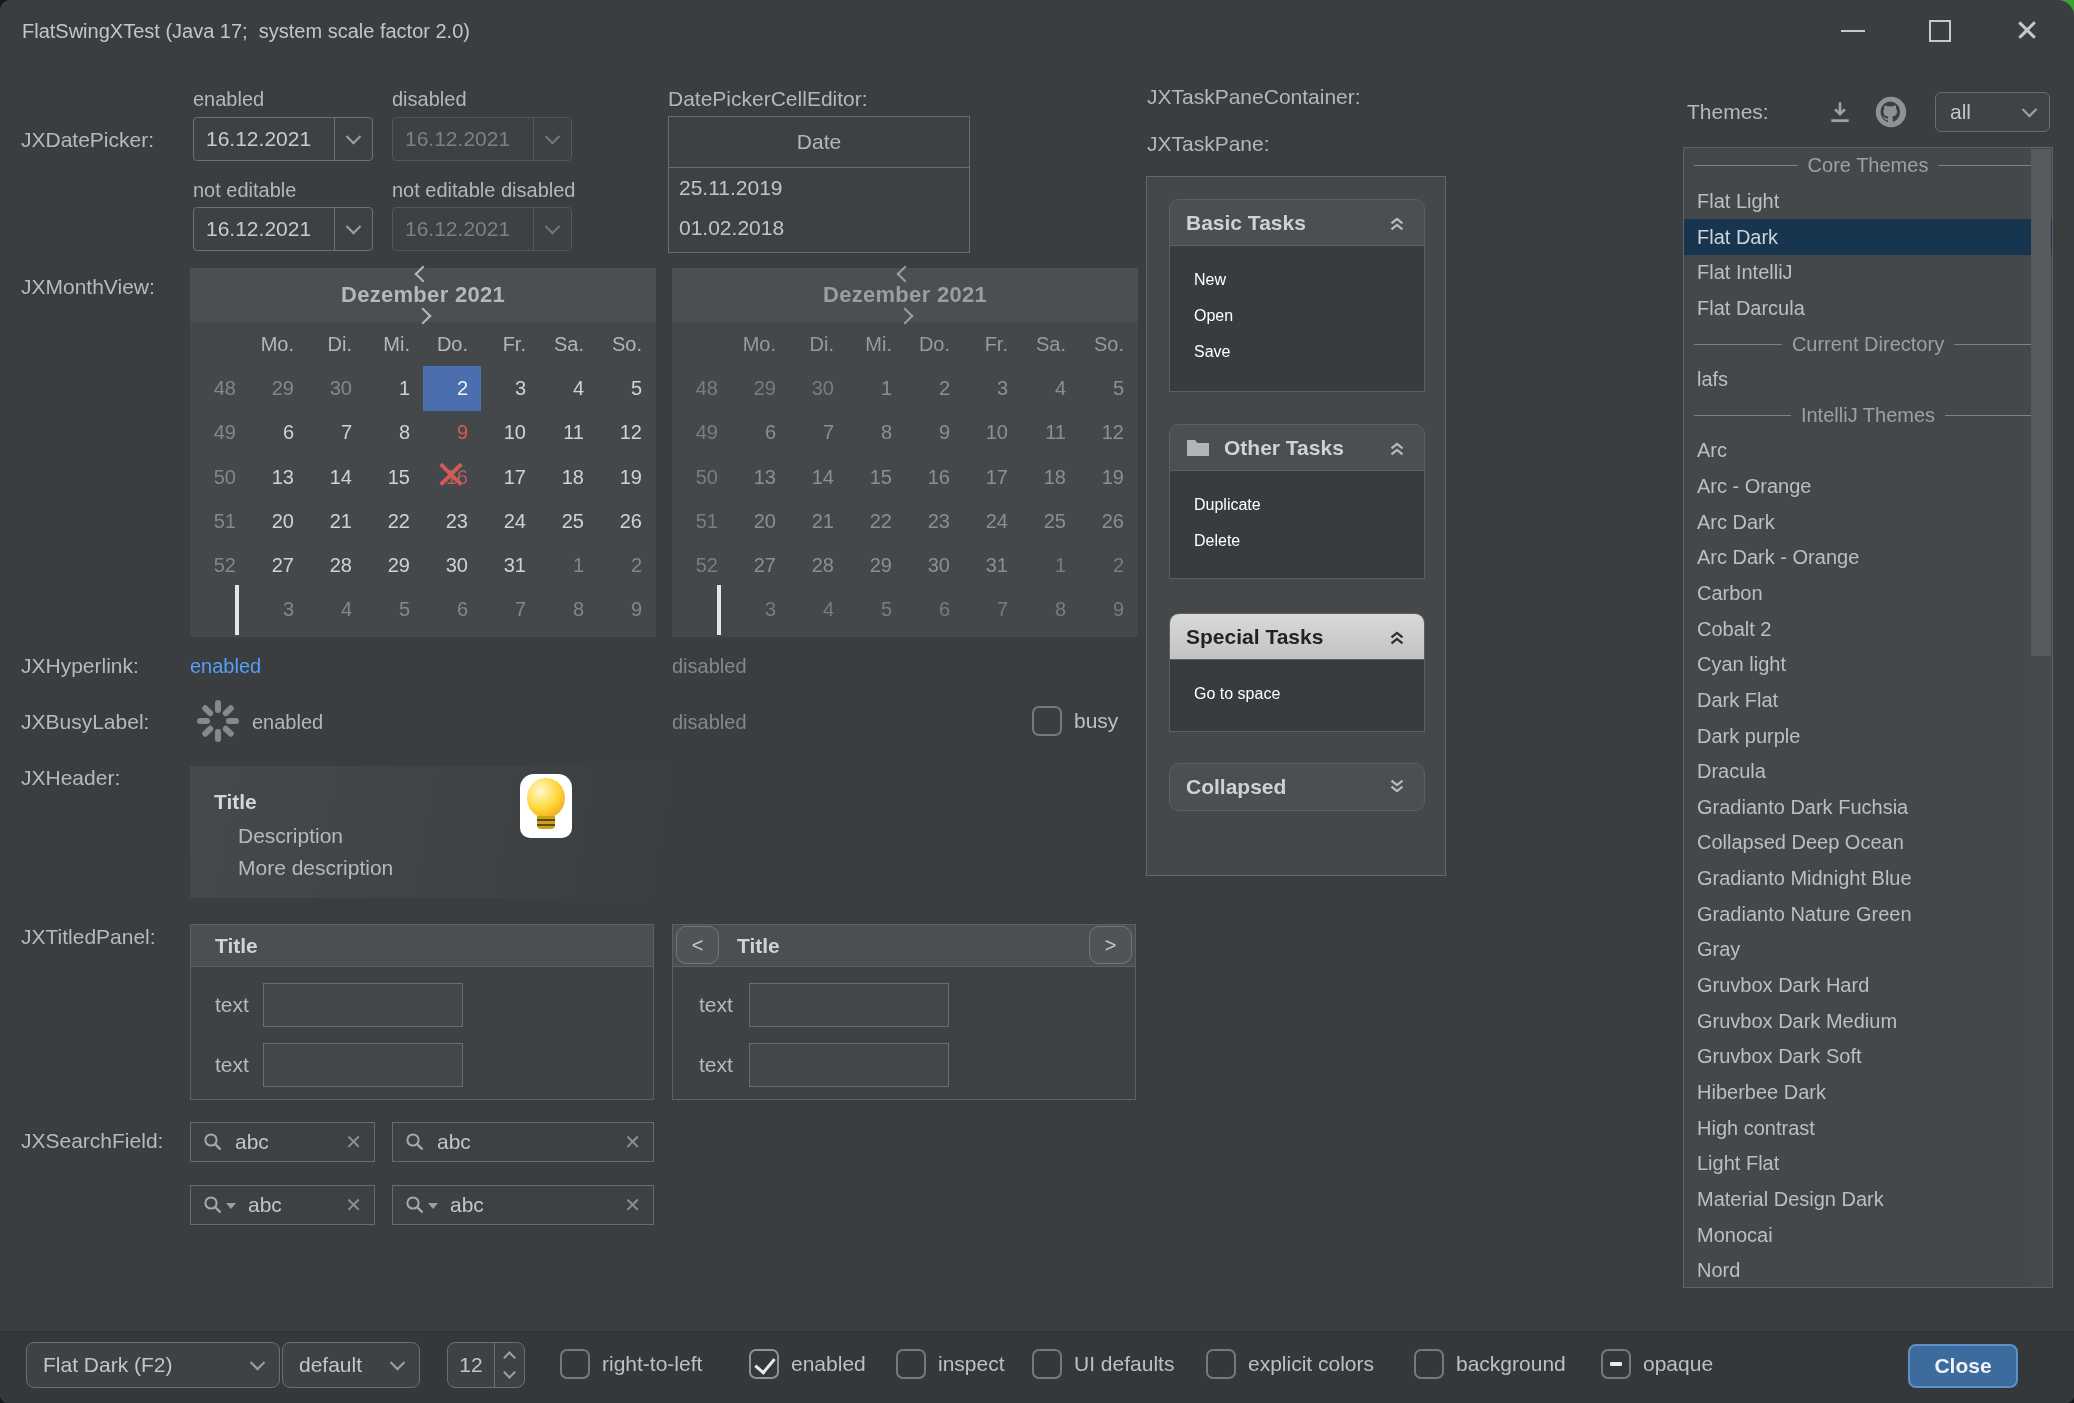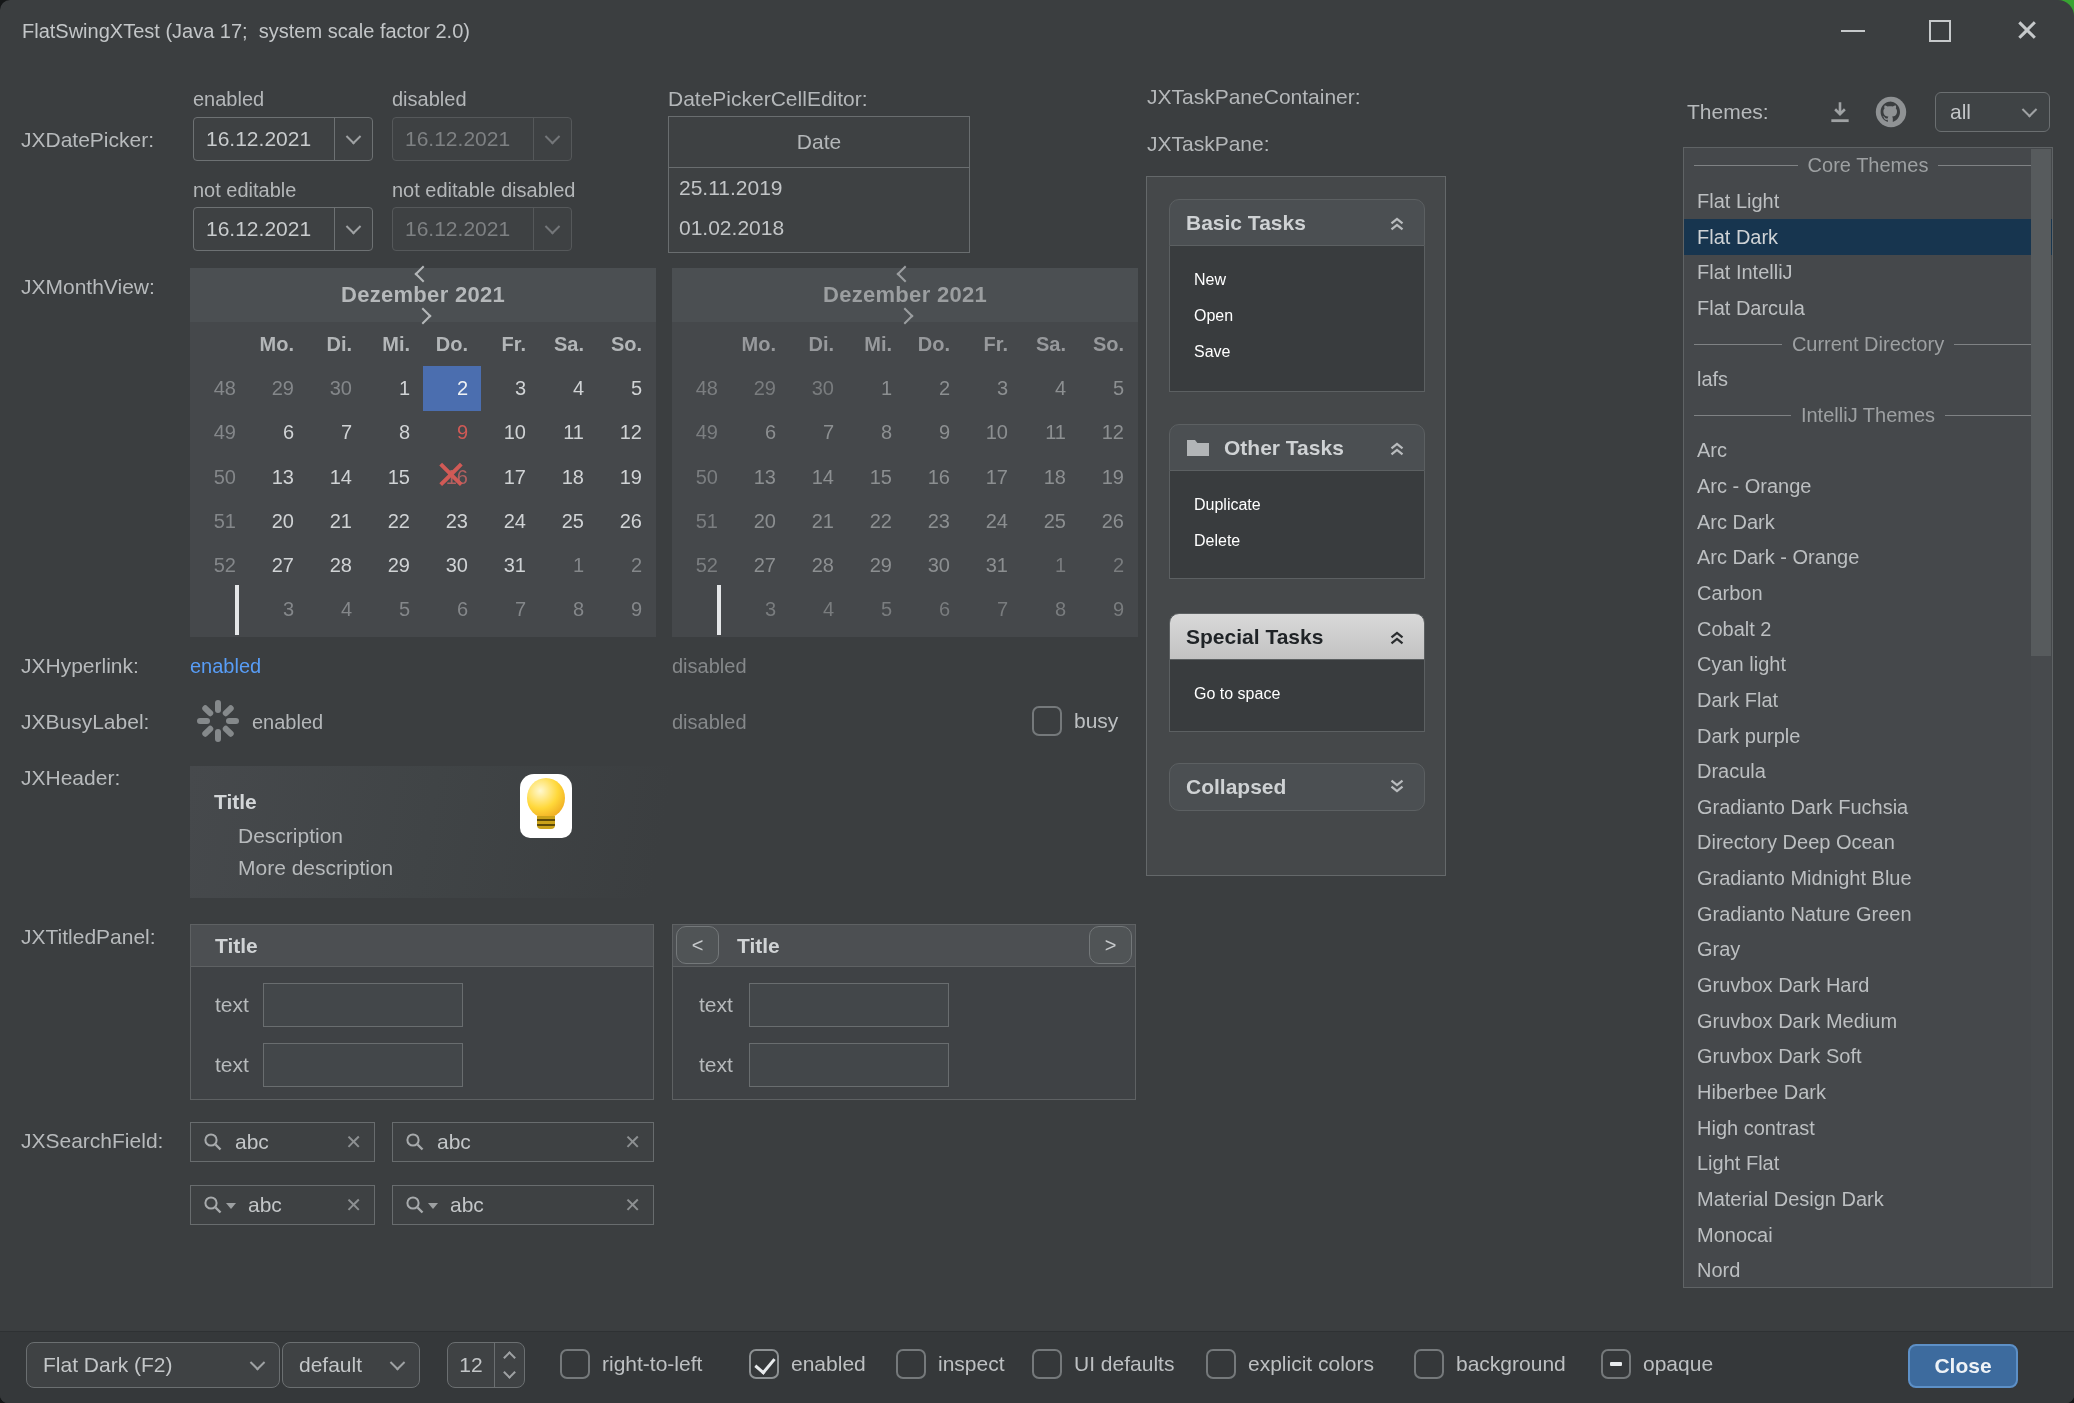--- a/index.html
+++ b/index.html
@@ -40,21 +40,21 @@
 
   
   .cal { position:absolute; top:268px; width:466px; height:369px; background:#45484b; }
   .cal-head { height:54px; background:#4b4f52; display:flex; align-items:center; justify-content:space-between; padding:0 26px; color:#b5b8ba;flex-direction:column; }
   .cal-title { font-size:22px; font-weight:bold; letter-spacing:.3px; }
   .chev { width:12px; height:12px; border-left:2.6px solid currentColor; border-bottom:2.6px solid currentColor; }
   .chev-l { transform:rotate(45deg); }
   .chev-r { transform:rotate(225deg); }
   .cal-grid { display:grid; grid-template-columns:repeat(8,58px); grid-auto-rows:44.3px; padding-left:1px; }
   .cal-cell { display:flex; align-items:center; justify-content:flex-end; padding-right:13px; font-size:20px; position:relative; }
-  .cal-dow { font-weight:bold; color:#b3b6b8; }
+  .cal-dow { font-weight:normal; color:#b3b6b8; }
   .cal-wk { color:#84878a; }
   .cal-day { color:#d0d3d5; }
   .cal-day.out { color:#84878a; }
   .cal-day.sel { background:#4b6eaf; color:#eef1f3; }
   .cal-day.red { color:#d15a56; }
   .cal-day.xday { color:#b06060; }
   .xmark { position:absolute; inset:-4px 2px 0 0; display:flex; align-items:center; justify-content:center; font-size:40px; color:#d15a56; font-weight:400; }
   .caret-bar { position:absolute; right:10px; top:-3px; width:4px; height:50px; background:#e4e6e8; }
   .cal.disabled .cal-head { color:#9b9ea0; }
   .cal.disabled .cal-dow { color:#97999c; }
@@ -513,21 +513,21 @@
           <div class="tl-row">Arc - Orange</div>
           <div class="tl-row">Arc Dark</div>
           <div class="tl-row">Arc Dark - Orange</div>
           <div class="tl-row">Carbon</div>
           <div class="tl-row">Cobalt 2</div>
           <div class="tl-row">Cyan light</div>
           <div class="tl-row">Dark Flat</div>
           <div class="tl-row">Dark purple</div>
           <div class="tl-row">Dracula</div>
           <div class="tl-row">Gradianto Dark Fuchsia</div>
-          <div class="tl-row">Directory Deep Ocean</div>
+          <div class="tl-row">Collapsed Deep Ocean</div>
           <div class="tl-row">Gradianto Midnight Blue</div>
           <div class="tl-row">Gradianto Nature Green</div>
           <div class="tl-row">Gray</div>
           <div class="tl-row">Gruvbox Dark Hard</div>
           <div class="tl-row">Gruvbox Dark Medium</div>
           <div class="tl-row">Gruvbox Dark Soft</div>
           <div class="tl-row">Hiberbee Dark</div>
           <div class="tl-row">High contrast</div>
           <div class="tl-row">Light Flat</div>
           <div class="tl-row">Material Design Dark</div>

